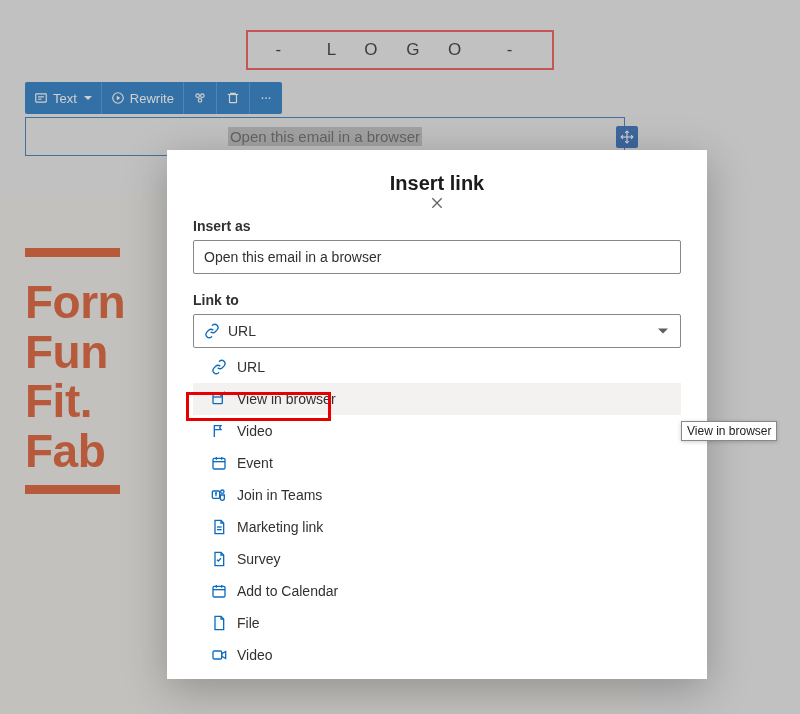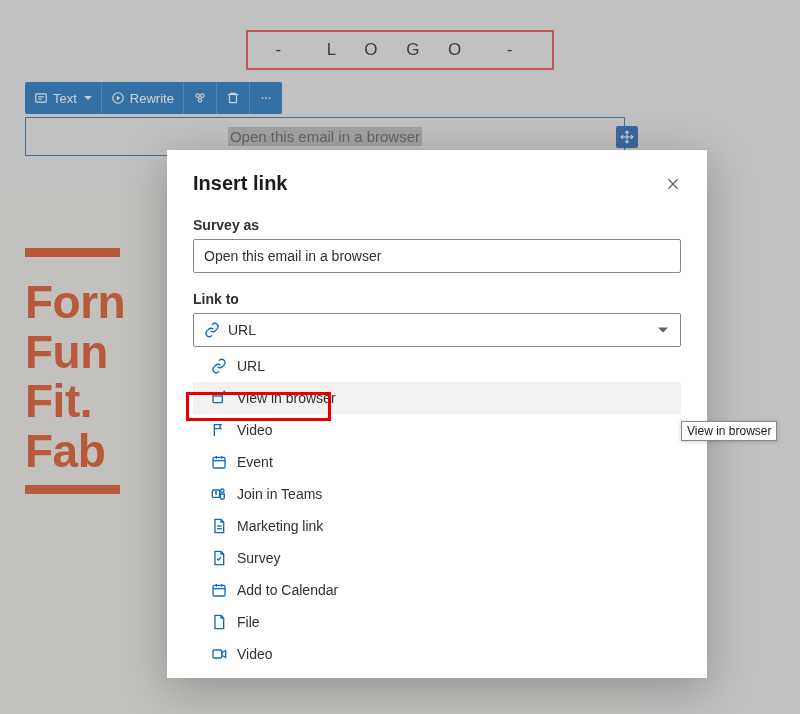--- a/index.html
+++ b/index.html
@@ -117,23 +117,23 @@
     .modal {
       position: absolute;
       top: 150px; left: 167px;
       width: 540px;
       background: #fff;
       box-shadow: 0 10px 40px rgba(0,0,0,0.25);
       padding: 22px 26px 8px 26px;
     }
     .modal-header {
       display: flex;
-      justify-content: space-between;
-      align-items: center;
-      margin-bottom: 22px;
+      align-items: center;
+      margin-bottom: 7px;
+      flex-direction: column;
     }
     .modal-title { font-size: 20px; font-weight: 600; color: #1b1b1b; }
     .close-x {
       width: 16px; height: 16px; color: #666;
       cursor: pointer;
     }
     .field-label {
       font-size: 14px;
       color: #323130;
       font-weight: 600;
@@ -285,21 +285,21 @@
 
 <div class="modal">
   <div class="modal-header">
     <div class="modal-title">Insert link</div>
     <svg class="close-x" viewBox="0 0 24 24" stroke="currentColor" stroke-width="2" fill="none">
         <line x1="5" y1="5" x2="19" y2="19"></line>
         <line x1="19" y1="5" x2="5" y2="19"></line>
       </svg>
   </div>
 
-  <div class="field-label">Survey as</div>
+  <div class="field-label">Insert as</div>
   <input class="text-input" value="Open this email in a browser" style="">
 
   <div class="field-label">Link to</div>
   <div class="dropdown-trigger">
     <svg class="option-icon" viewBox="0 0 24 24" fill="none" stroke="currentColor" stroke-width="2">
         <path d="M10 13a5 5 0 0 0 7 0l3-3a5 5 0 0 0-7-7l-1 1"></path>
         <path d="M14 11a5 5 0 0 0-7 0l-3 3a5 5 0 0 0 7 7l1-1"></path>
       </svg>
     <span>URL</span>
     <span class="chev"></span>

